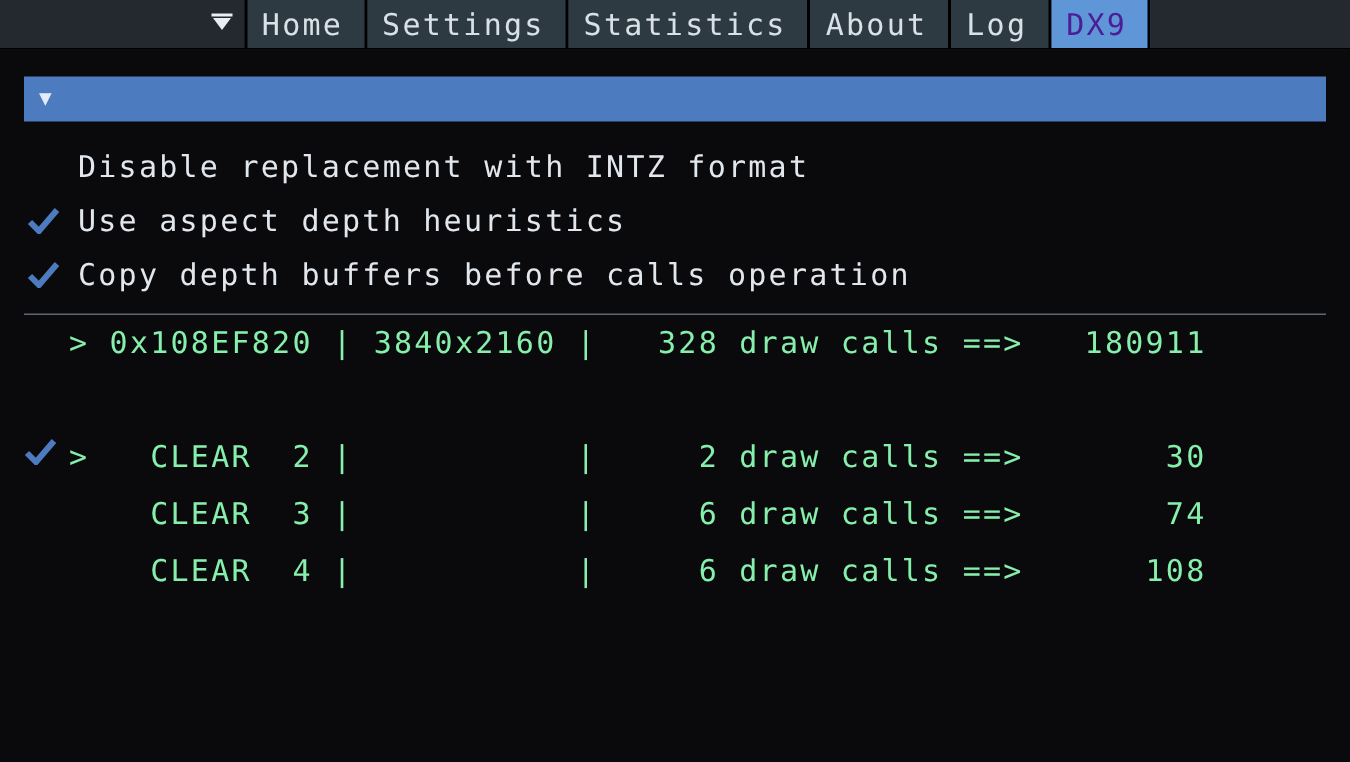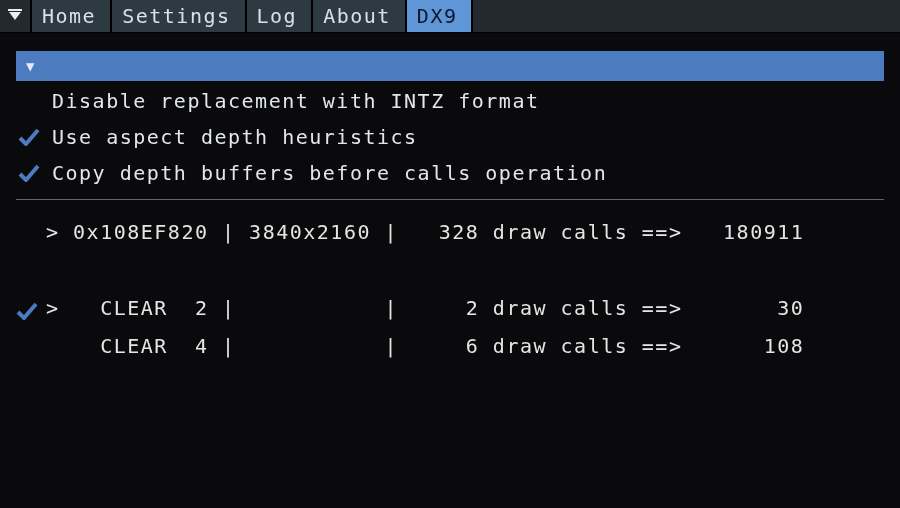--- a/index.html
+++ b/index.html
@@ -11,20 +11,21 @@
     overflow: hidden;
     font-family: Consolas, 'DejaVu Sans Mono', monospace;
     color: #dfe6ec;
   }
   .tabbar {
     display: flex;
     align-items: stretch;
     height: 32px;
     background: #23292e;
     border-bottom: 1px solid #000;
+    justify-content: center;
   }
   .menu-tri {
     width: 30px;
     display: flex;
     align-items: center;
     justify-content: center;
     font-size: 16px;
     color: #dfe6ec;
     cursor: pointer;
   }
@@ -35,21 +36,21 @@
     font-size: 20px;
     letter-spacing: 1.5px;
     color: #d9e1e8;
     border-right: 2px solid #000;
     background: #2e3a42;
     cursor: pointer;
   }
   .tab:first-of-type { border-left: 2px solid #000; }
   .tab.active {
     background: #5f96d8;
-    color: #0f172a;
+    color: #4c1d95;
   }
 
   .panel {
     margin: 18px 16px 0 16px;
   }
 
   .header-bar {
     background: #4d7bc0;
     color: #e3ecf6;
     height: 30px;
@@ -88,24 +89,24 @@
 
   .sep {
     border: 0;
     height: 1px;
     background: #5b6772;
     margin: 8px 0 6px 0;
   }
 
   .buf-row {
     display: flex;
-    align-items: flex-end;
+    align-items: flex-start;
     height: 38px;
     font-size: 20px;
-    color: #e5e5e5;
+    color: #86efac;
     letter-spacing: 1.5px;
   }
   .buf-check {
     width: 30px;
     display: flex;
     align-items: center;
     justify-content: flex-start;
   }
   .buf-text {
     white-space: pre;
@@ -118,34 +119,35 @@
 <div class="tabbar">
   <div class="menu-tri">
     <svg width="16" height="16" viewBox="0 0 16 16">
       <polygon points="2,4 14,4 8,12" fill="#e9eef3"></polygon>
       <rect x="1" y="1" width="14" height="2" fill="#e9eef3"></rect>
     </svg>
   </div>
   <div id="tabs-host" style="display: flex;">
       <div class="tab">Home</div>
       <div class="tab">Settings</div>
+      <div class="tab">Statistics</div>
+      <div class="tab">About</div>
       <div class="tab">Log</div>
-      <div class="tab">About</div>
       <div class="tab active">DX9</div>
     </div>
 </div>
 
 <div class="panel">
 
   <div class="header-bar">
     <span class="header-tri">▼</span>
   </div>
 
   <div id="opts-host">
-      <div class="opt-row" style="margin-top: 2px;">
+      <div class="opt-row" style="margin-top: 12px;">
         <div class="opt-check">
           <span class="chk"></span>
         </div>
         <span>Disable replacement with INTZ format</span>
       </div>
       <div class="opt-row">
         <div class="opt-check">
           <span class="chk">
             <svg width="22" height="18" viewBox="0 0 22 18">
               <polyline points="2,10 8,16 20,2" fill="none" stroke="#4d7bc0" stroke-width="4"></polyline>
@@ -187,17 +189,23 @@
               <polyline points="2,10 8,16 20,2" fill="none" stroke="#4d7bc0" stroke-width="4"></polyline>
             </svg>
           </span>
         </div>
         <span class="buf-text">&gt;   CLEAR  2 |           |     2 draw calls ==&gt;       30</span>
       </div>
       <div class="buf-row">
         <div class="buf-check">
           <span class="chk"></span>
         </div>
+        <span class="buf-text">    CLEAR  3 |           |     6 draw calls ==&gt;       74</span>
+      </div>
+      <div class="buf-row">
+        <div class="buf-check">
+          <span class="chk"></span>
+        </div>
         <span class="buf-text">    CLEAR  4 |           |     6 draw calls ==&gt;      108</span>
       </div>
     </div>
 
 </div>
 
 </body></html>

